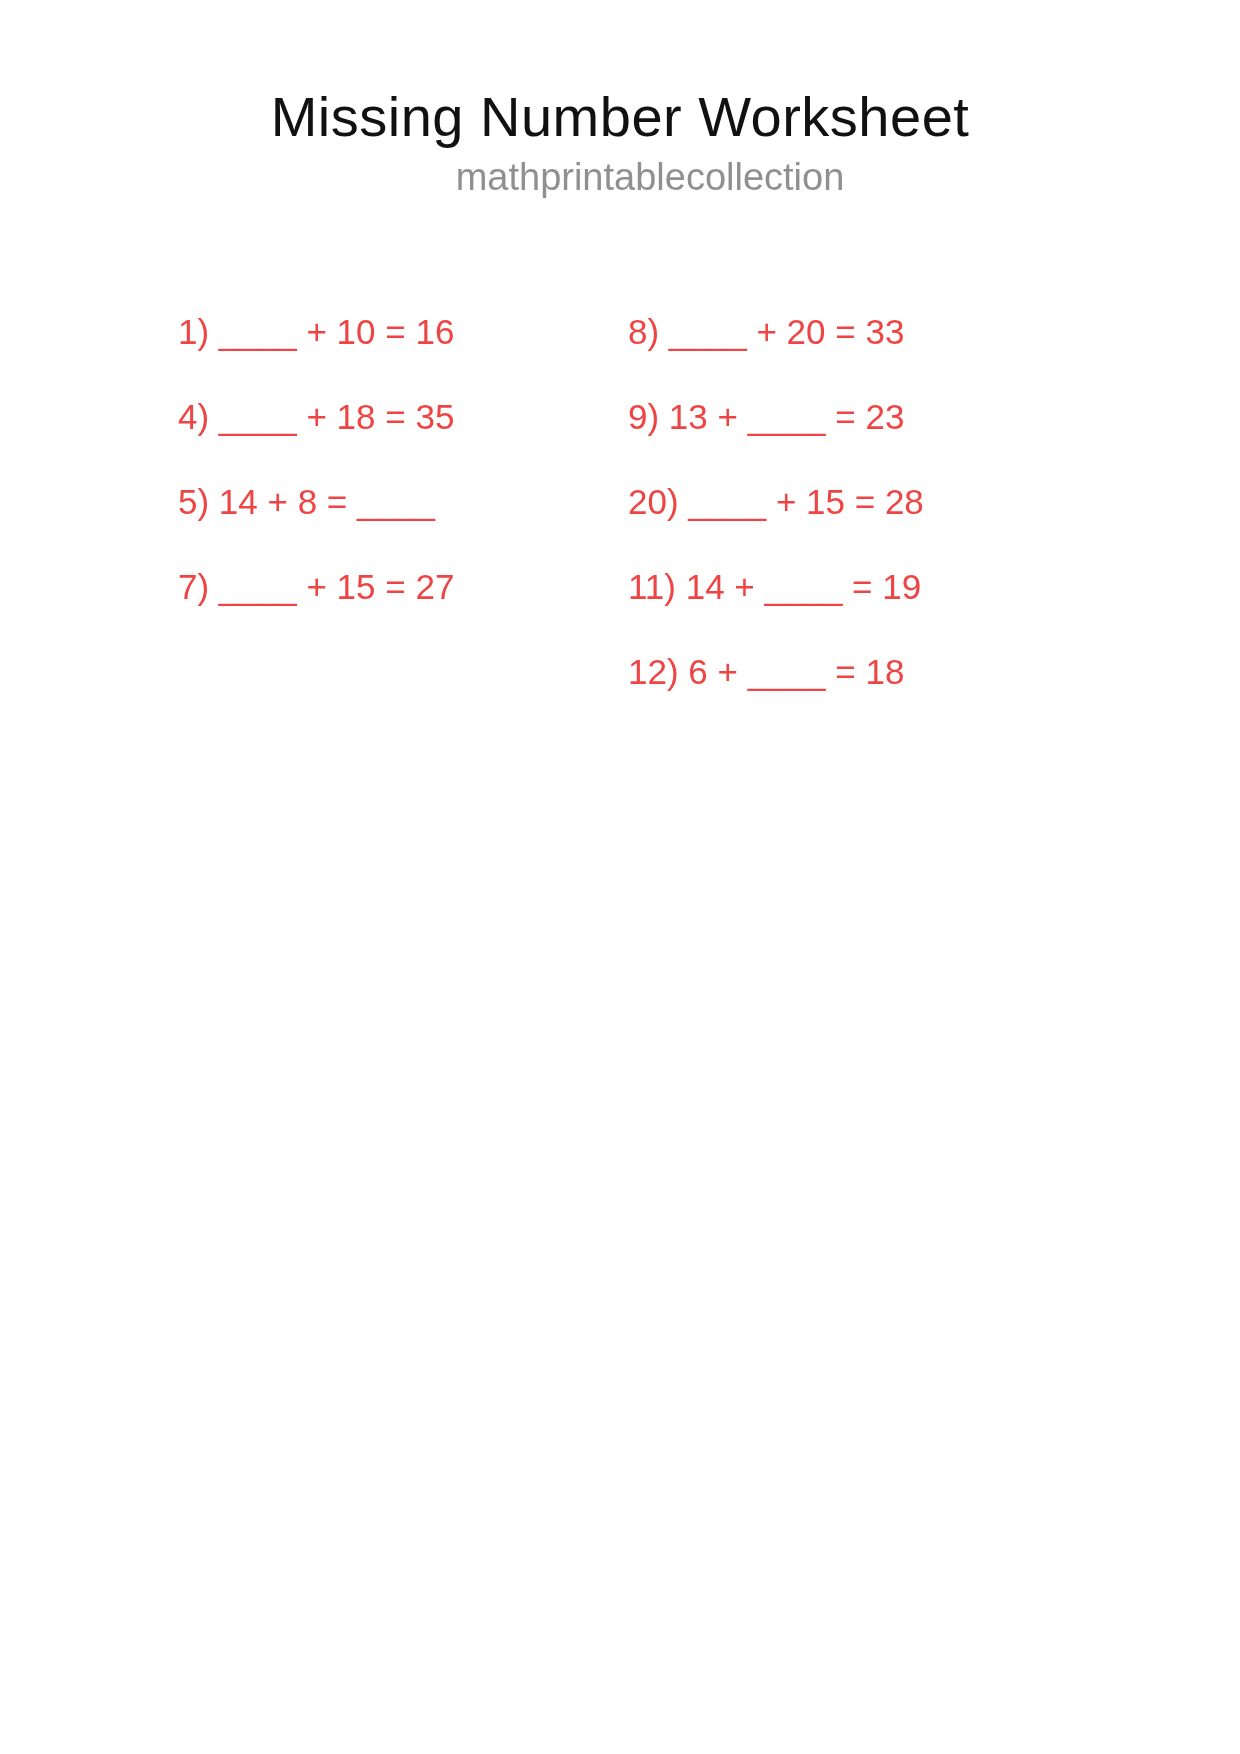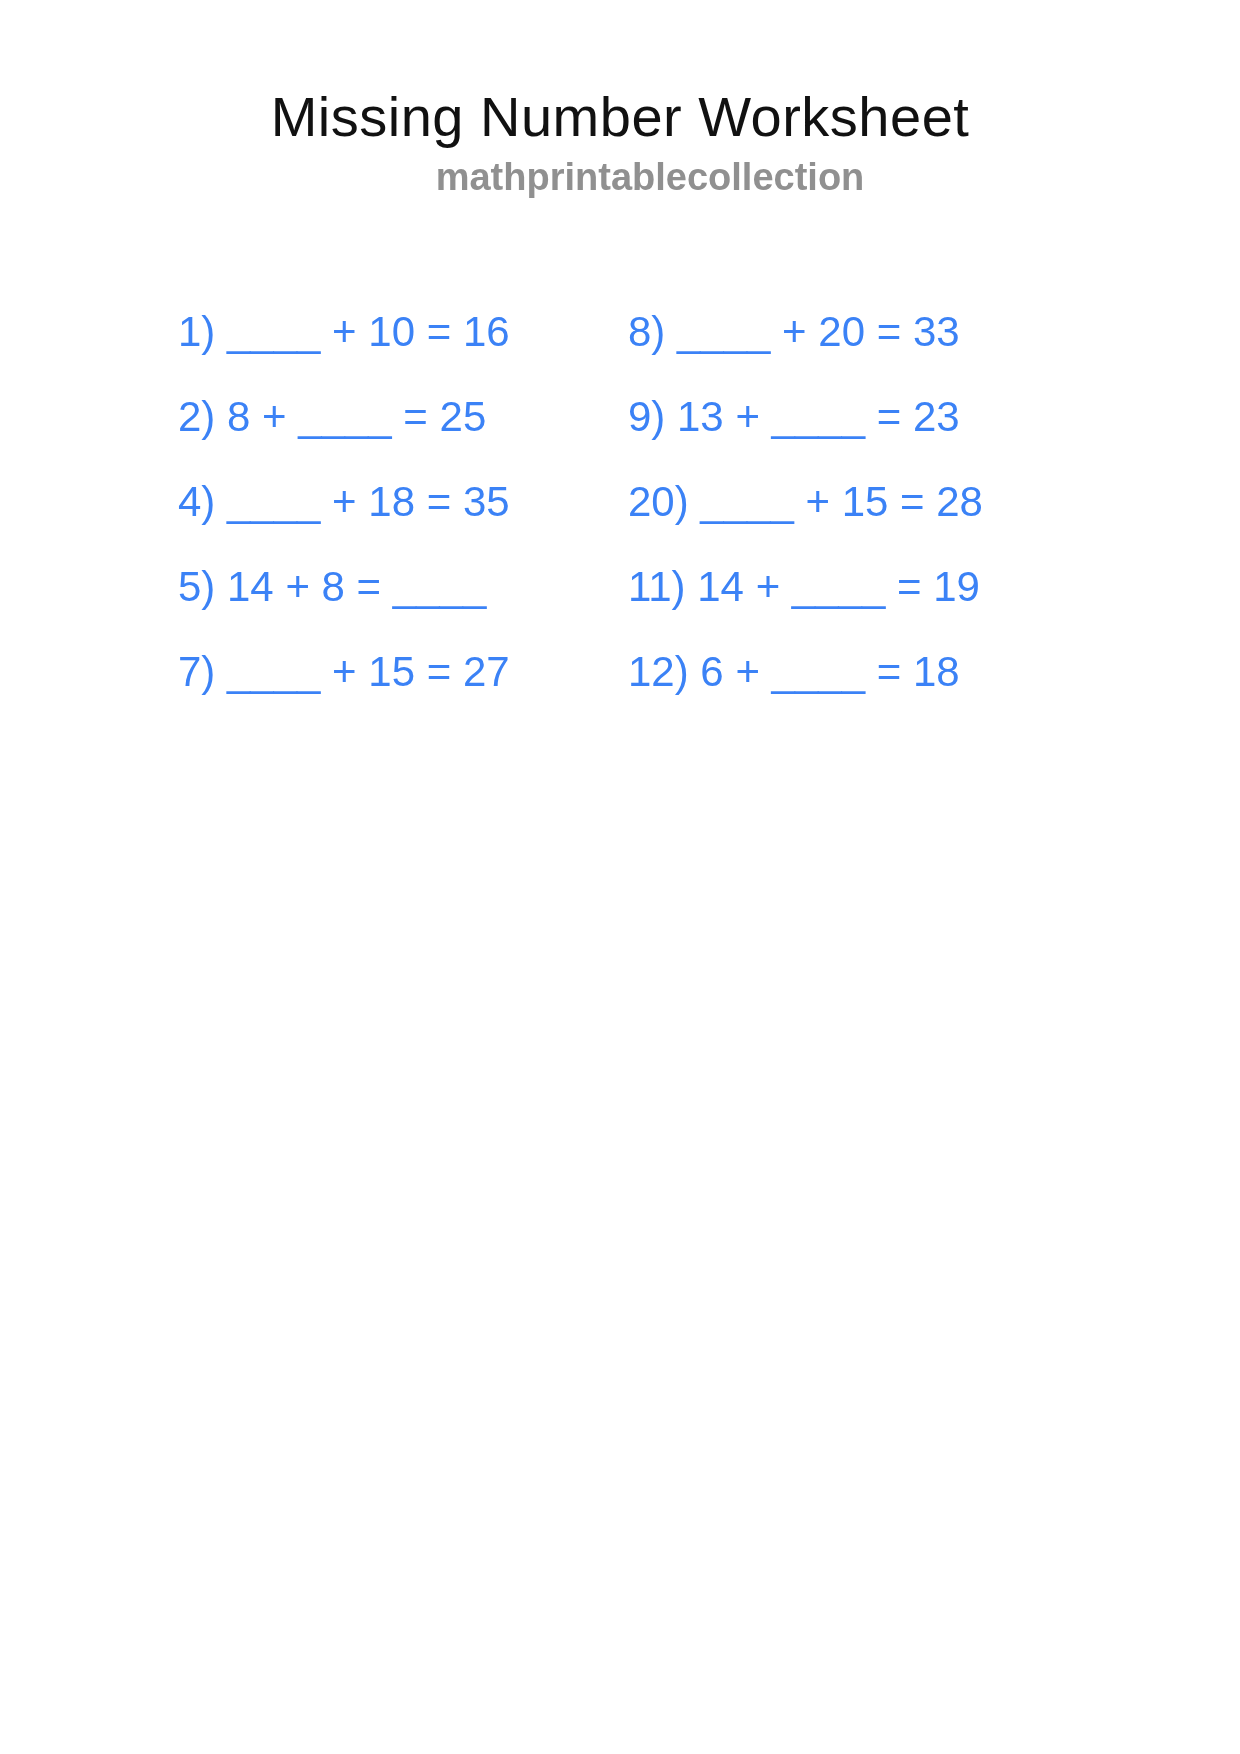--- a/index.html
+++ b/index.html
@@ -23,57 +23,56 @@
   .title {
     font-size: 56px;
     font-weight: 400;
     line-height: 1.1;
     margin: 0;
     color: #111111;
     letter-spacing: 0.5px;
   }
   .subtitle {
     font-size: 38px;
-    font-weight: 700;
+    font-weight: 400;
     line-height: 1.15;
     margin: 8px 0 0 60px;
     color: #909090;
   }
   .problems {
     display: flex;
     margin-top: 112px;
     padding-left: 178px;
   }
   .col {
     width: 450px;
     flex: 0 0 auto;
   }
   .problem {
-    font-size: 42px;
+    font-size: 35px;
     line-height: 42px;
     margin: 0 0 43px 0;
     white-space: pre;
-    color: #3b82f6;
+    color: #ef4444;
   }
 </style>
 </head>
 <body>
 
 <div class="page">
 
   <div class="header">
     <h1 class="title">Missing Number Worksheet</h1>
     <div class="subtitle">mathprintablecollection</div>
   </div>
 
   <div class="problems">
 
     <div class="col">
       <p class="problem">1) ____ + 10 = 16</p>
-      <p class="problem">2) 8 + ____ = 25</p>
       <p class="problem">4) ____ + 18 = 35</p>
       <p class="problem">5) 14 + 8 = ____</p>
       <p class="problem">7) ____ + 15 = 27</p>
     </div>
 
     <div class="col">
       <p class="problem">8) ____ + 20 = 33</p>
       <p class="problem">9) 13 + ____ = 23</p>
       <p class="problem">20) ____ + 15 = 28</p>
       <p class="problem">11) 14 + ____ = 19</p>

